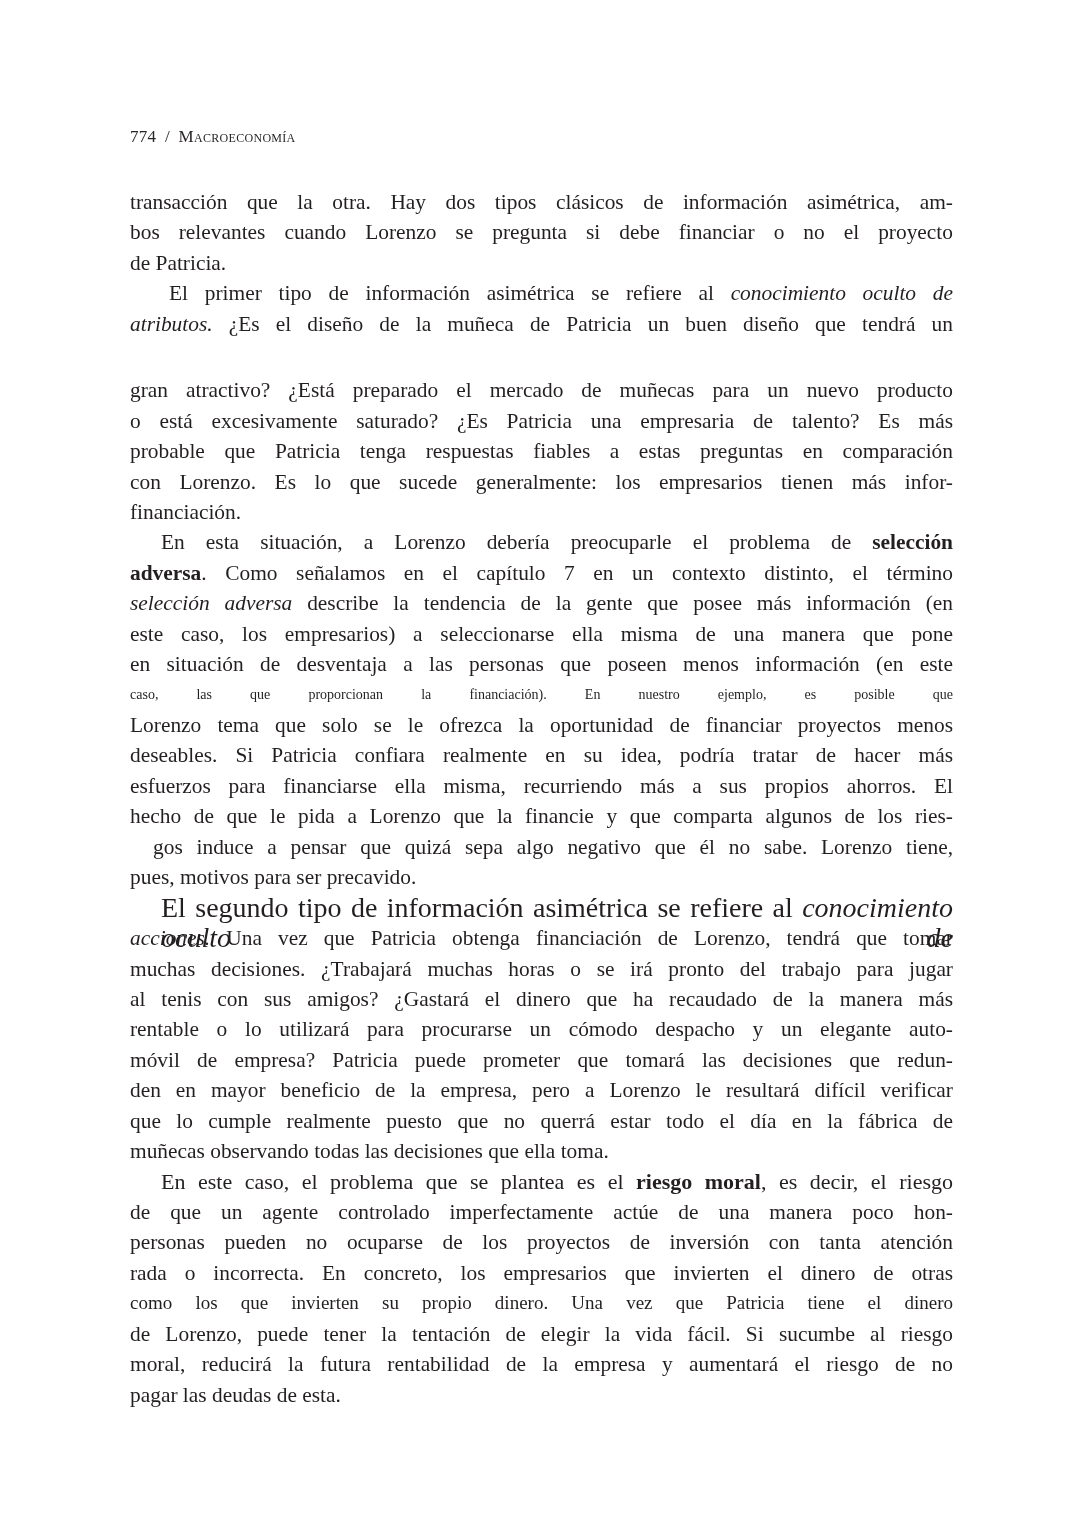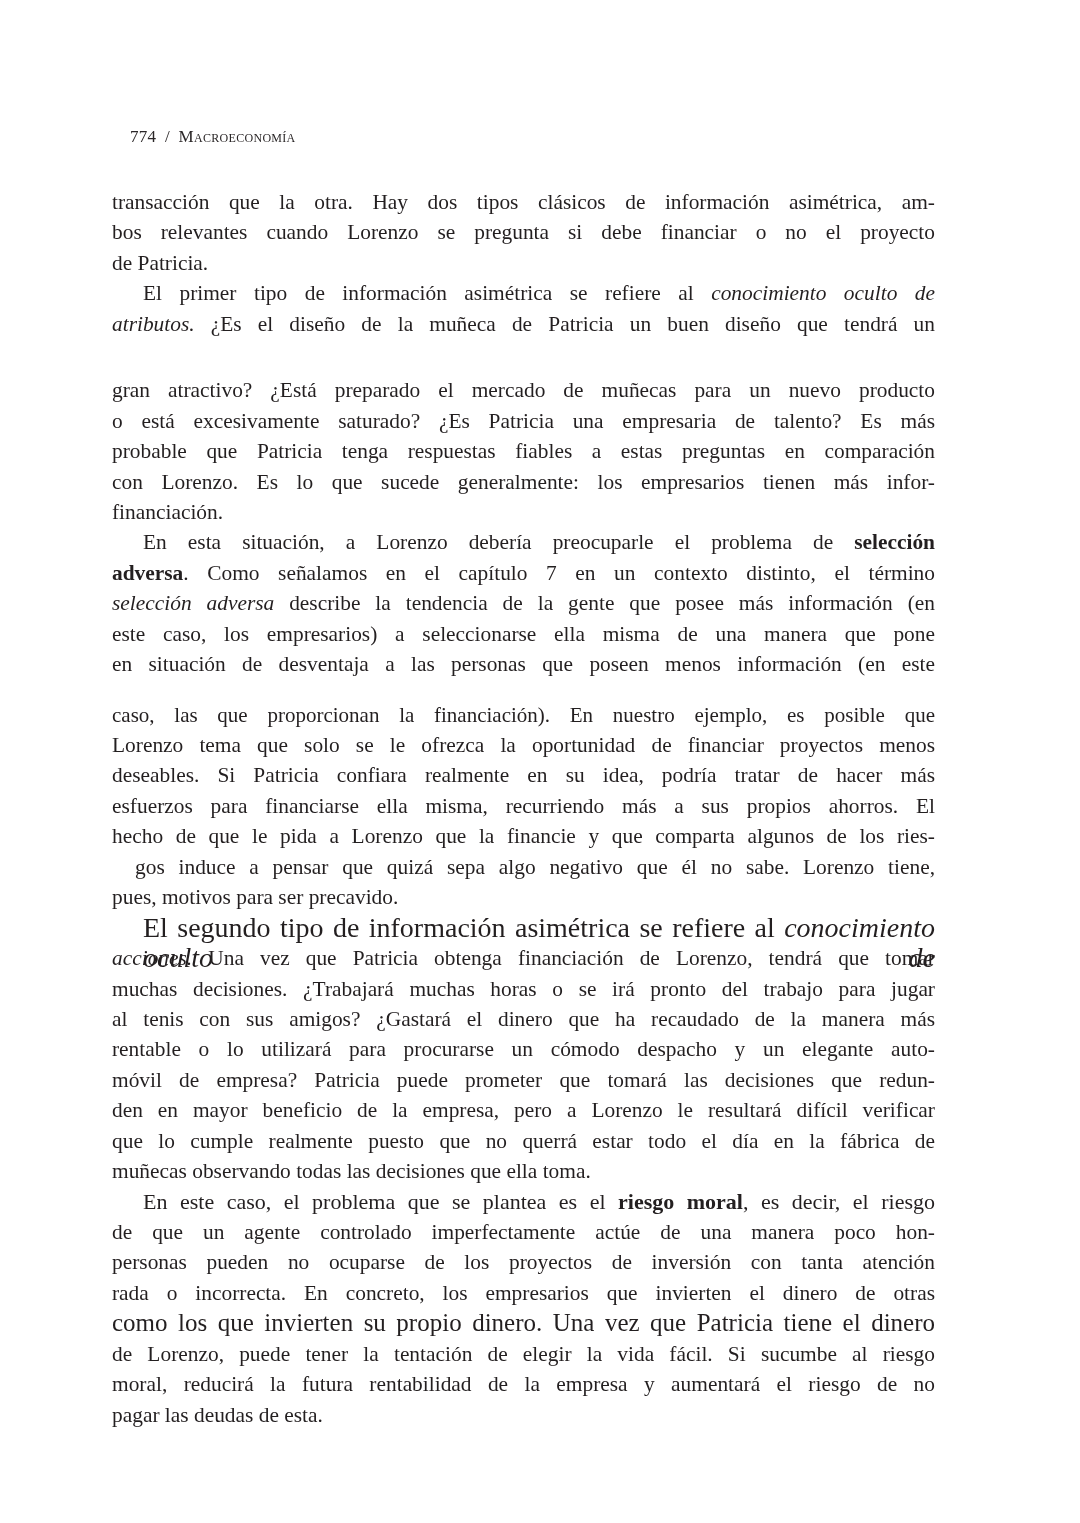--- a/index.html
+++ b/index.html
@@ -21,21 +21,21 @@
       top: 127px;
       font-size: 17px;
       letter-spacing: 0.3px;
       color: #2a2627;
       white-space: nowrap;
     }
     .running-head .sep { margin: 0 4px; }
     .running-head .title { font-variant: small-caps; }
     .text-block {
       position: absolute;
-      left: 112px;
+      left: 130px;
       top: 187px;
       width: 823px;
       font-size: 21.4px;
     }
     .line {
       display: block;
       height: 30.45px;
       line-height: 30.45px;
       text-align: justify;
       text-align-last: justify;
@@ -59,35 +59,35 @@
   <span class="title">Macroeconomía</span>
 </div>
 
 <div class="text-block" id="text-block">
     <div>
       <span class="line" style="font-size: 21.4px;"><span class="seg" style="white-space: normal;">transacción que la otra. Hay dos tipos clásicos de información asimétrica, am-</span></span>
       <span class="line" style="font-size: 21.4px;"><span class="seg" style="white-space: normal;">bos relevantes cuando Lorenzo se pregunta si debe financiar o no el proyecto</span></span>
       <span class="line last" style="font-size: 21.4px;"><span class="seg" style="white-space: normal;">de Patricia.</span></span>
     </div>
     <div>
-      <span class="line indent" style="font-size: 21.4px;"><span class="seg" style="white-space: normal;">El primer tipo de información asimétrica se refiere al </span><span class="seg i" style="white-space: normal;">conocimiento oculto de</span></span>
+      <span class="line indent" style="font-size: 21.4px;"><span class="seg" style="white-space: normal; margin-left: 8px;">El primer tipo de información asimétrica se refiere al </span><span class="seg i" style="white-space: normal;">conocimiento oculto de</span></span>
       <span class="line" style="font-size: 21.4px;"><span class="seg i" style="white-space: normal;">atributos.</span><span class="seg" style="white-space: normal;"> ¿Es el diseño de la muñeca de Patricia un buen diseño que tendrá un</span></span>
       <span class="line" style="font-size: 21.4px; margin-top: 36px;"><span class="seg" style="white-space: normal;">gran atractivo? ¿Está preparado el mercado de muñecas para un nuevo producto</span></span>
       <span class="line" style="font-size: 21.4px;"><span class="seg" style="white-space: normal;">o está excesivamente saturado? ¿Es Patricia una empresaria de talento? Es más</span></span>
       <span class="line" style="font-size: 21.4px;"><span class="seg" style="white-space: normal;">probable que Patricia tenga respuestas fiables a estas preguntas en comparación</span></span>
       <span class="line" style="font-size: 21.4px;"><span class="seg" style="white-space: normal;">con Lorenzo. Es lo que sucede generalmente: los empresarios tienen más infor-</span></span>
       <span class="line last" style="font-size: 21.4px;"><span class="seg" style="white-space: normal;">financiación.</span></span>
     </div>
     <div>
       <span class="line indent" style="font-size: 21.4px;"><span class="seg" style="white-space: normal;">En esta situación, a Lorenzo debería preocuparle el problema de </span><span class="seg b" style="white-space: normal;">selección</span></span>
       <span class="line" style="font-size: 21.4px;"><span class="seg b" style="white-space: normal;">adversa</span><span class="seg" style="white-space: normal;">. Como señalamos en el capítulo 7 en un contexto distinto, el término</span></span>
       <span class="line" style="font-size: 21.4px;"><span class="seg i" style="white-space: normal;">selección adversa</span><span class="seg" style="white-space: normal;"> describe la tendencia de la gente que posee más información (en</span></span>
       <span class="line" style="font-size: 21.4px;"><span class="seg" style="white-space: normal;">este caso, los empresarios) a seleccionarse ella misma de una manera que pone</span></span>
       <span class="line" style="font-size: 21.4px;"><span class="seg" style="white-space: normal;">en situación de desventaja a las personas que poseen menos información (en este</span></span>
-      <span class="line" style="font-size: 21px; margin-top: 20px;"><span class="seg" style="white-space: normal;">caso, las que proporcionan la financiación). En nuestro ejemplo, es posible que</span></span>
+      <span class="line" style="font-size: 14px;"><span class="seg" style="white-space: normal;">caso, las que proporcionan la financiación). En nuestro ejemplo, es posible que</span></span>
       <span class="line" style="font-size: 21.4px;"><span class="seg" style="white-space: normal;">Lorenzo tema que solo se le ofrezca la oportunidad de financiar proyectos menos</span></span>
       <span class="line" style="font-size: 21.4px;"><span class="seg" style="white-space: normal;">deseables. Si Patricia confiara realmente en su idea, podría tratar de hacer más</span></span>
       <span class="line" style="font-size: 21.4px;"><span class="seg" style="white-space: normal;">esfuerzos para financiarse ella misma, recurriendo más a sus propios ahorros. El</span></span>
       <span class="line" style="font-size: 21.4px;"><span class="seg" style="white-space: normal;">hecho de que le pida a Lorenzo que la financie y que comparta algunos de los ries-</span></span>
       <span class="line" style="font-size: 21.4px;"><span class="seg" style="white-space: normal; margin-left: 23px;">gos induce a pensar que quizá sepa algo negativo que él no sabe. Lorenzo tiene,</span></span>
       <span class="line last" style="font-size: 21.4px;"><span class="seg" style="white-space: normal; margin-top: 44px;">pues, motivos para ser precavido.</span></span>
     </div>
     <div>
       <span class="line indent" style="font-size: 28px;"><span class="seg" style="white-space: normal;">El segundo tipo de información asimétrica se refiere al </span><span class="seg i" style="white-space: normal;">conocimiento oculto de</span></span>
       <span class="line" style="font-size: 21.4px;"><span class="seg i" style="white-space: normal;">acciones.</span><span class="seg" style="white-space: normal;"> Una vez que Patricia obtenga financiación de Lorenzo, tendrá que tomar</span></span>
@@ -97,18 +97,18 @@
       <span class="line" style="font-size: 21.4px;"><span class="seg" style="white-space: normal;">móvil de empresa? Patricia puede prometer que tomará las decisiones que redun-</span></span>
       <span class="line" style="font-size: 21.4px;"><span class="seg" style="white-space: normal;">den en mayor beneficio de la empresa, pero a Lorenzo le resultará difícil verificar</span></span>
       <span class="line" style="font-size: 21.4px;"><span class="seg" style="white-space: normal;">que lo cumple realmente puesto que no querrá estar todo el día en la fábrica de</span></span>
       <span class="line last" style="font-size: 21.4px;"><span class="seg" style="white-space: normal;">muñecas observando todas las decisiones que ella toma.</span></span>
     </div>
     <div>
       <span class="line indent" style="font-size: 22px;"><span class="seg" style="white-space: normal;">En este caso, el problema que se plantea es el </span><span class="seg b" style="white-space: normal;">riesgo moral</span><span class="seg" style="white-space: normal;">, es decir, el riesgo</span></span>
       <span class="line" style="font-size: 21.4px;"><span class="seg" style="white-space: normal;">de que un agente controlado imperfectamente actúe de una manera poco hon-</span></span>
       <span class="line" style="font-size: 21.4px;"><span class="seg" style="white-space: normal;">personas pueden no ocuparse de los proyectos de inversión con tanta atención</span></span>
       <span class="line" style="font-size: 21.4px;"><span class="seg" style="white-space: normal;">rada o incorrecta. En concreto, los empresarios que invierten el dinero de otras</span></span>
-      <span class="line" style="font-size: 25px;"><span class="seg" style="white-space: normal;">como los que invierten su propio dinero. Una vez que Patricia tiene el dinero</span></span>
+      <span class="line" style="font-size: 19px;"><span class="seg" style="white-space: normal;">como los que invierten su propio dinero. Una vez que Patricia tiene el dinero</span></span>
       <span class="line" style="font-size: 21.4px;"><span class="seg" style="white-space: normal;">de Lorenzo, puede tener la tentación de elegir la vida fácil. Si sucumbe al riesgo</span></span>
       <span class="line" style="font-size: 21.4px;"><span class="seg" style="white-space: normal;">moral, reducirá la futura rentabilidad de la empresa y aumentará el riesgo de no</span></span>
       <span class="line last" style="font-size: 21.4px;"><span class="seg" style="white-space: normal;">pagar las deudas de esta.</span></span>
     </div>
   </div>
 
 </body></html>

